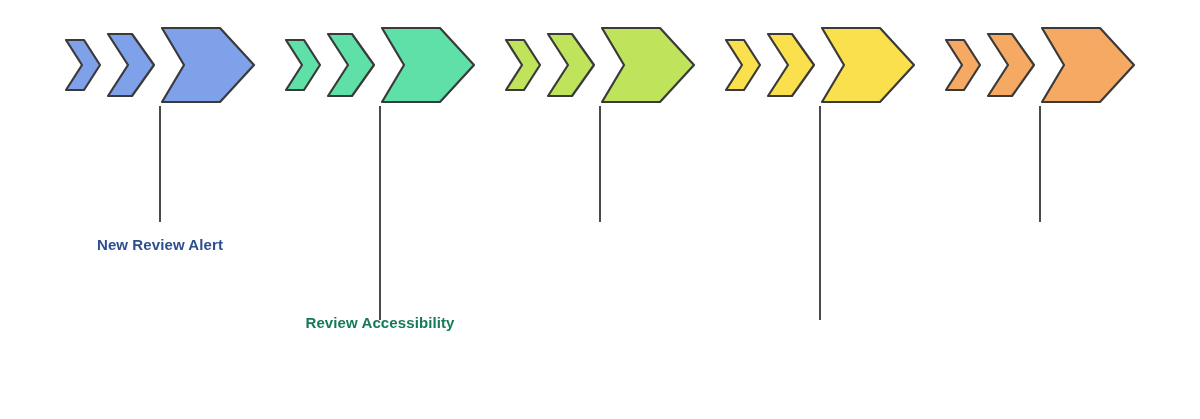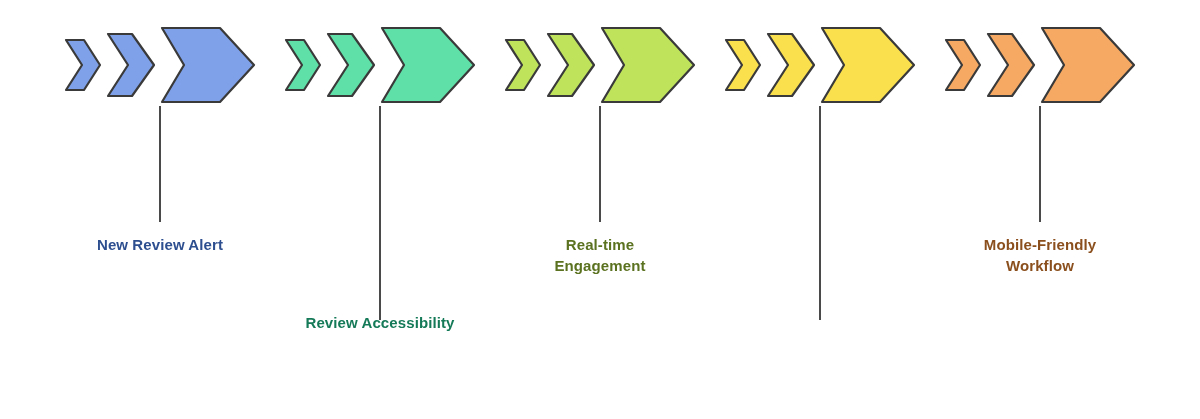--- a/index.html
+++ b/index.html
@@ -87,40 +87,32 @@
       </div>
   </div>
 
   <div class="step pos-top" style="--fill: #bfe45c; --text: #5b7220;">
     <svg class="chevrons" viewBox="0 0 196 78" xmlns="http://www.w3.org/2000/svg" aria-hidden="true">
       <polygon class="chev" points="4,14 22,14 38,39 22,64 4,64 20,39"></polygon>
       <polygon class="chev" points="46,8 70,8 92,39 70,70 46,70 66,39"></polygon>
       <polygon class="chev" points="100,2 158,2 192,39 158,76 100,76 122,39"></polygon>
     </svg>
     <div class="connector"></div>
-    <div class="label">
-        <div>Real-time</div>
-        <div>Engagement</div>
-      </div>
   </div>
 
   <div class="step pos-bottom" style="--fill: #fbe04e; --text: #73691f;">
     <svg class="chevrons" viewBox="0 0 196 78" xmlns="http://www.w3.org/2000/svg" aria-hidden="true">
       <polygon class="chev" points="4,14 22,14 38,39 22,64 4,64 20,39"></polygon>
       <polygon class="chev" points="46,8 70,8 92,39 70,70 46,70 66,39"></polygon>
       <polygon class="chev" points="100,2 158,2 192,39 158,76 100,76 122,39"></polygon>
     </svg>
     <div class="connector"></div>
   </div>
 
   <div class="step pos-top" style="--fill: #f6a963; --text: #8a4f1d;">
     <svg class="chevrons" viewBox="0 0 196 78" xmlns="http://www.w3.org/2000/svg" aria-hidden="true">
       <polygon class="chev" points="4,14 22,14 38,39 22,64 4,64 20,39"></polygon>
       <polygon class="chev" points="46,8 70,8 92,39 70,70 46,70 66,39"></polygon>
       <polygon class="chev" points="100,2 158,2 192,39 158,76 100,76 122,39"></polygon>
     </svg>
     <div class="connector"></div>
-    <div class="label">
-        <div>Mobile-Friendly</div>
-        <div>Workflow</div>
-      </div>
   </div>
 </div>
 
 </body></html>

